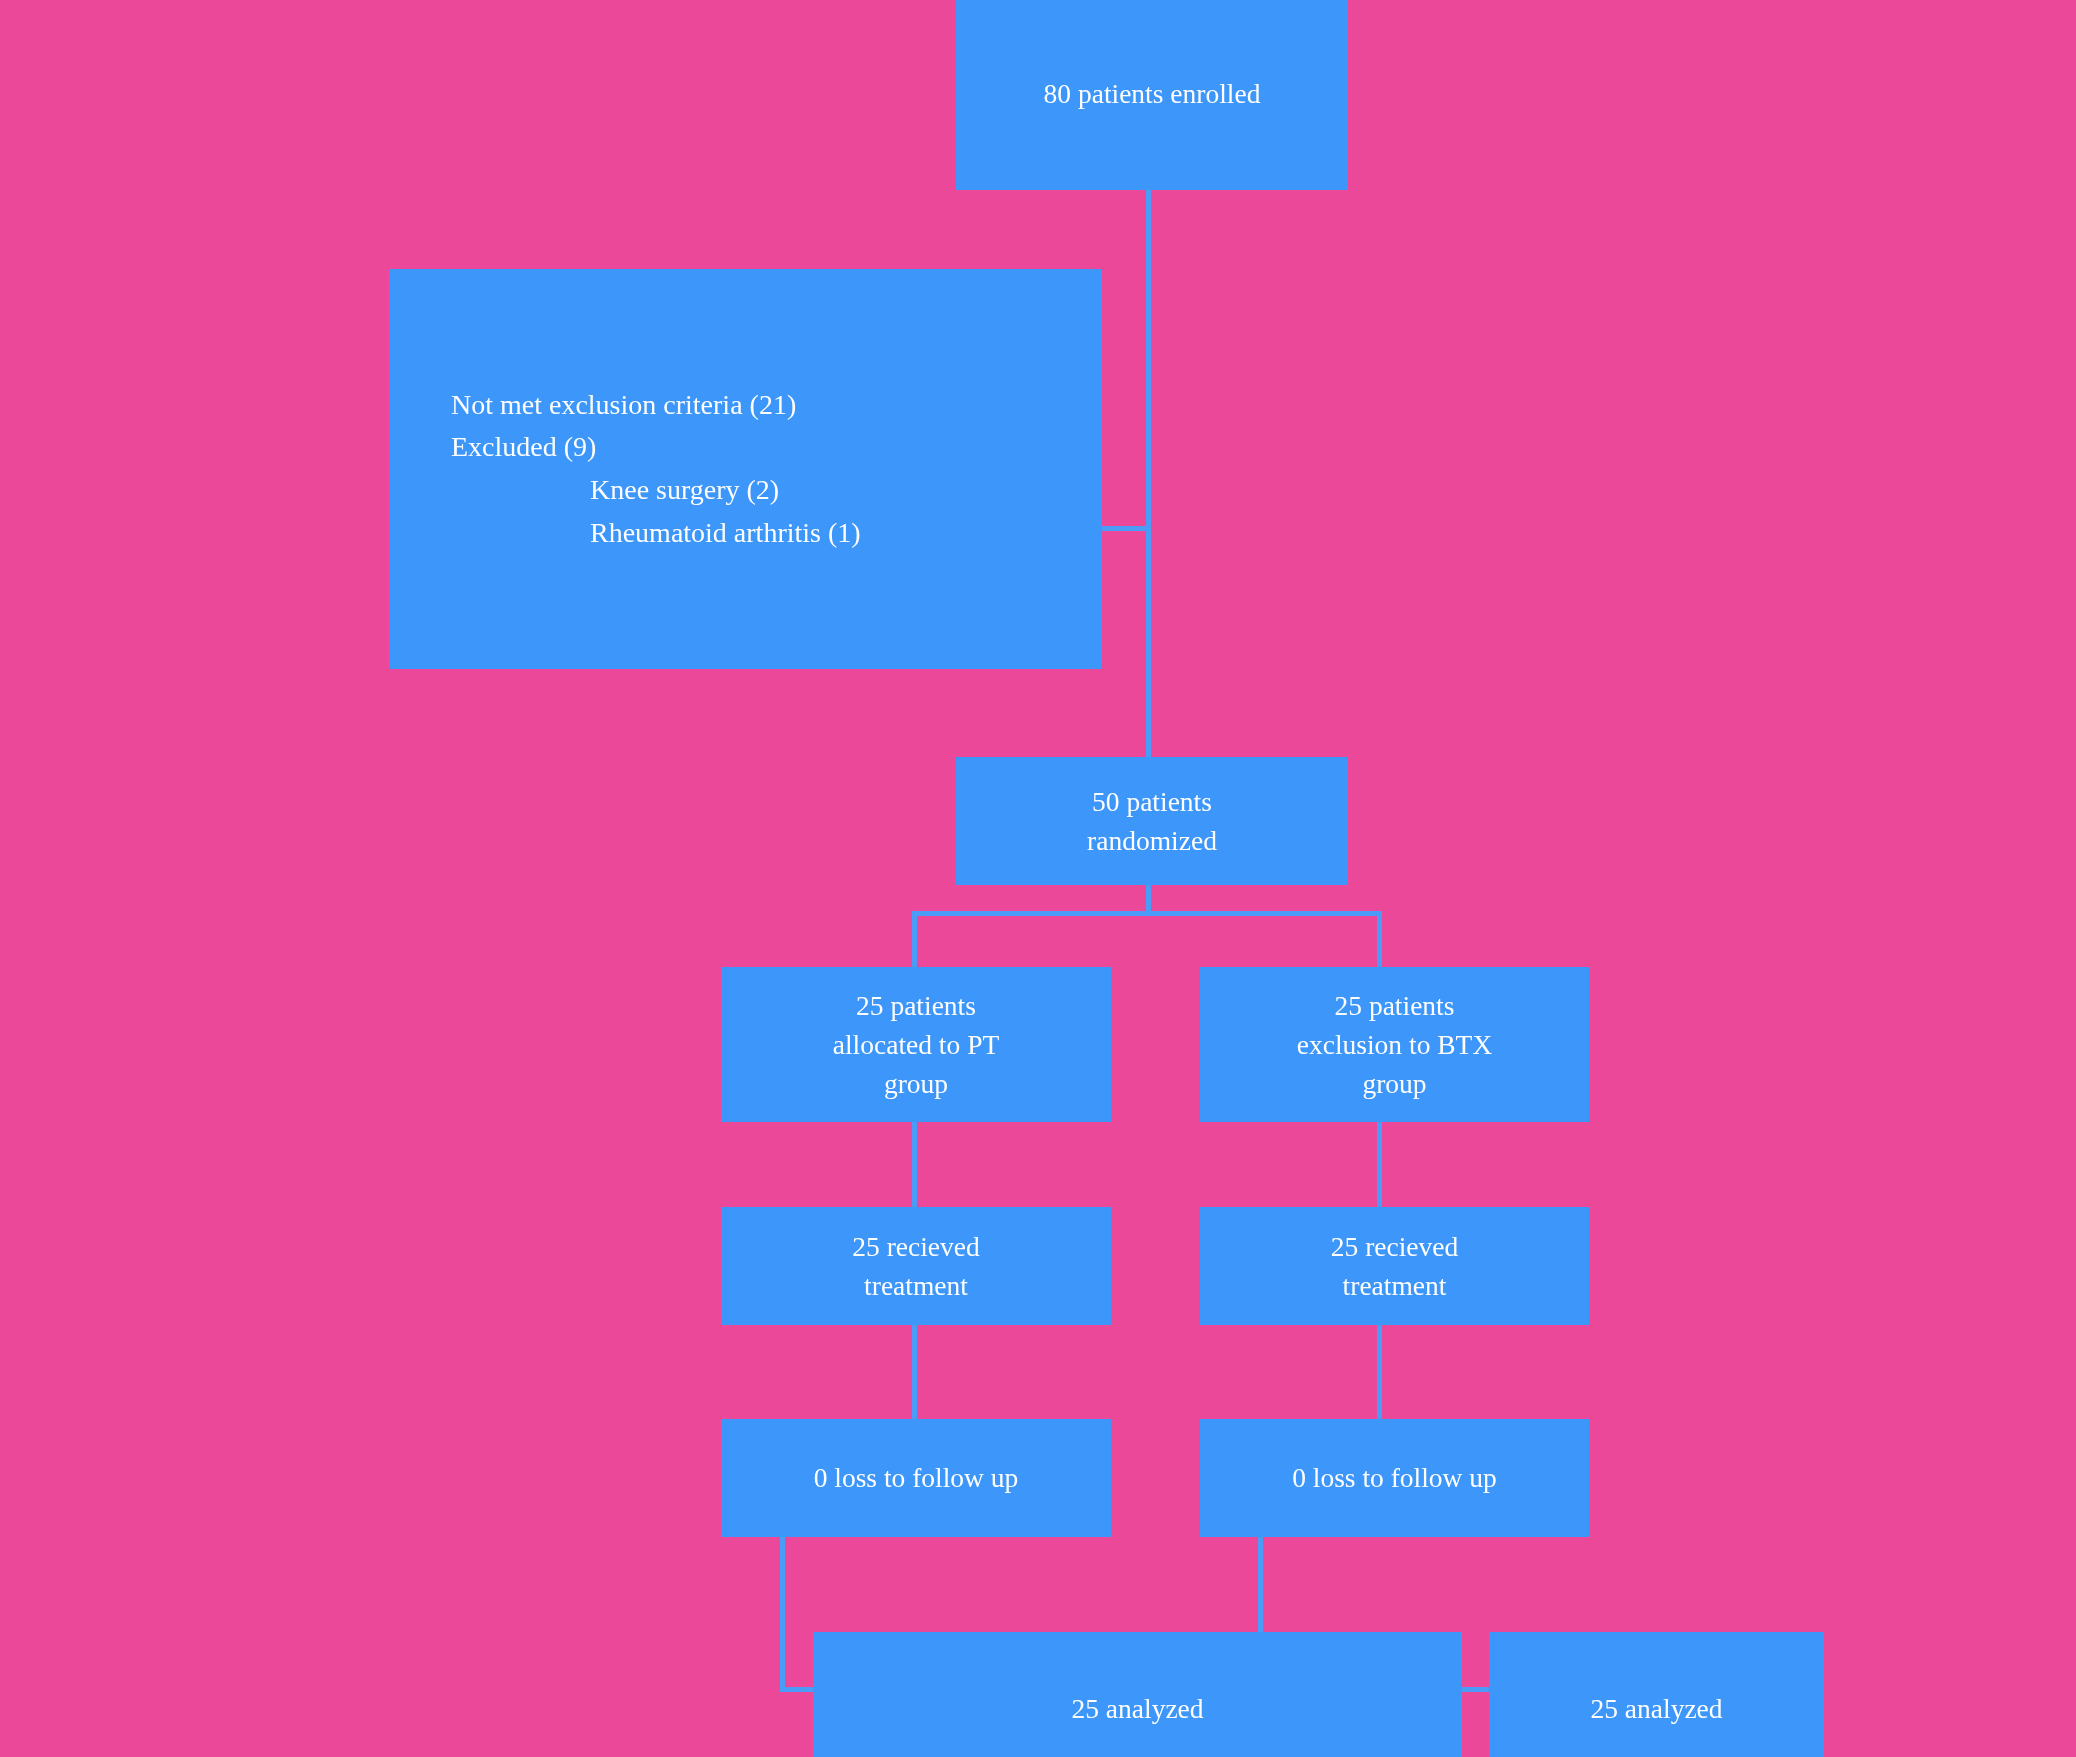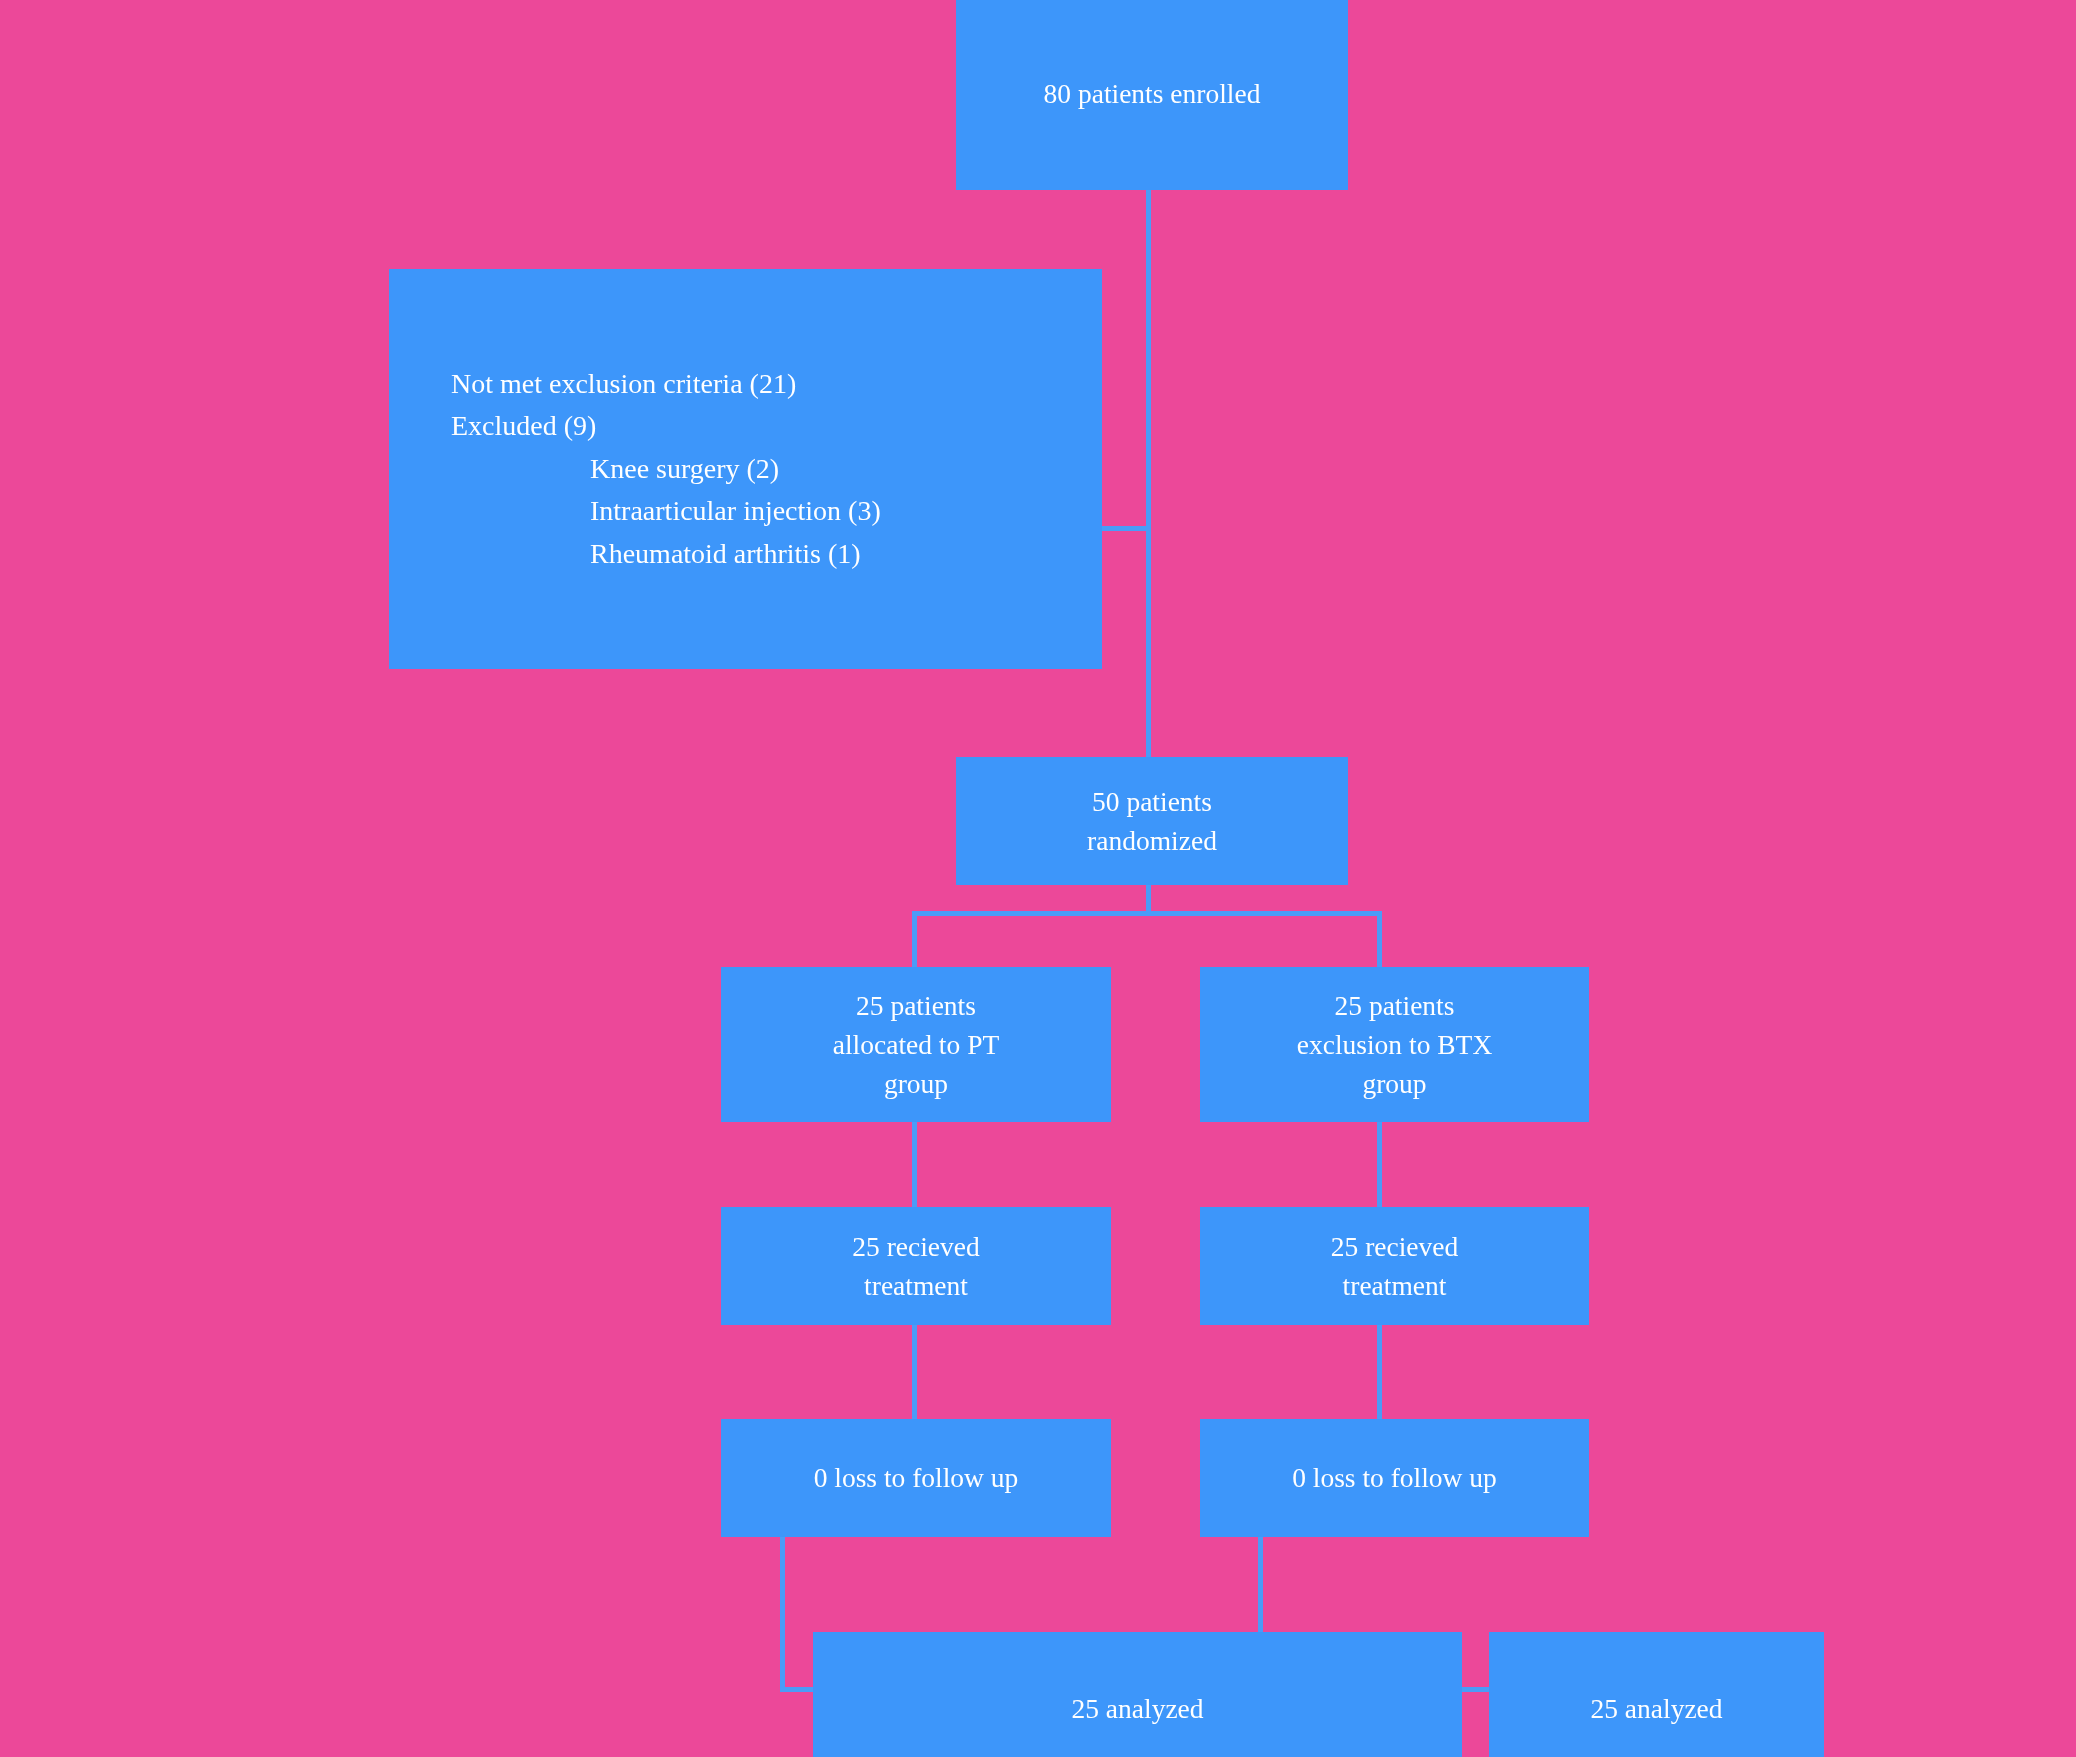--- a/index.html
+++ b/index.html
@@ -121,21 +121,20 @@
     <div class="lines">
       <div>80 patients enrolled</div>
     </div>
   </div>
 
   <div class="node exclusion" id="node-exclusion">
     <div class="lines">
       <div>Not met exclusion criteria (21)</div>
       <div>Excluded (9)</div>
       <div class="indent">Knee surgery (2)</div>
-      <div class="indent">Intraarticular injection (3)</div>
       <div class="indent">Rheumatoid arthritis (1)</div>
     </div>
   </div>
 
   <div class="node" id="node-randomized">
     <div class="lines">
       <div>50 patients</div>
       <div>randomized</div>
     </div>
   </div>

